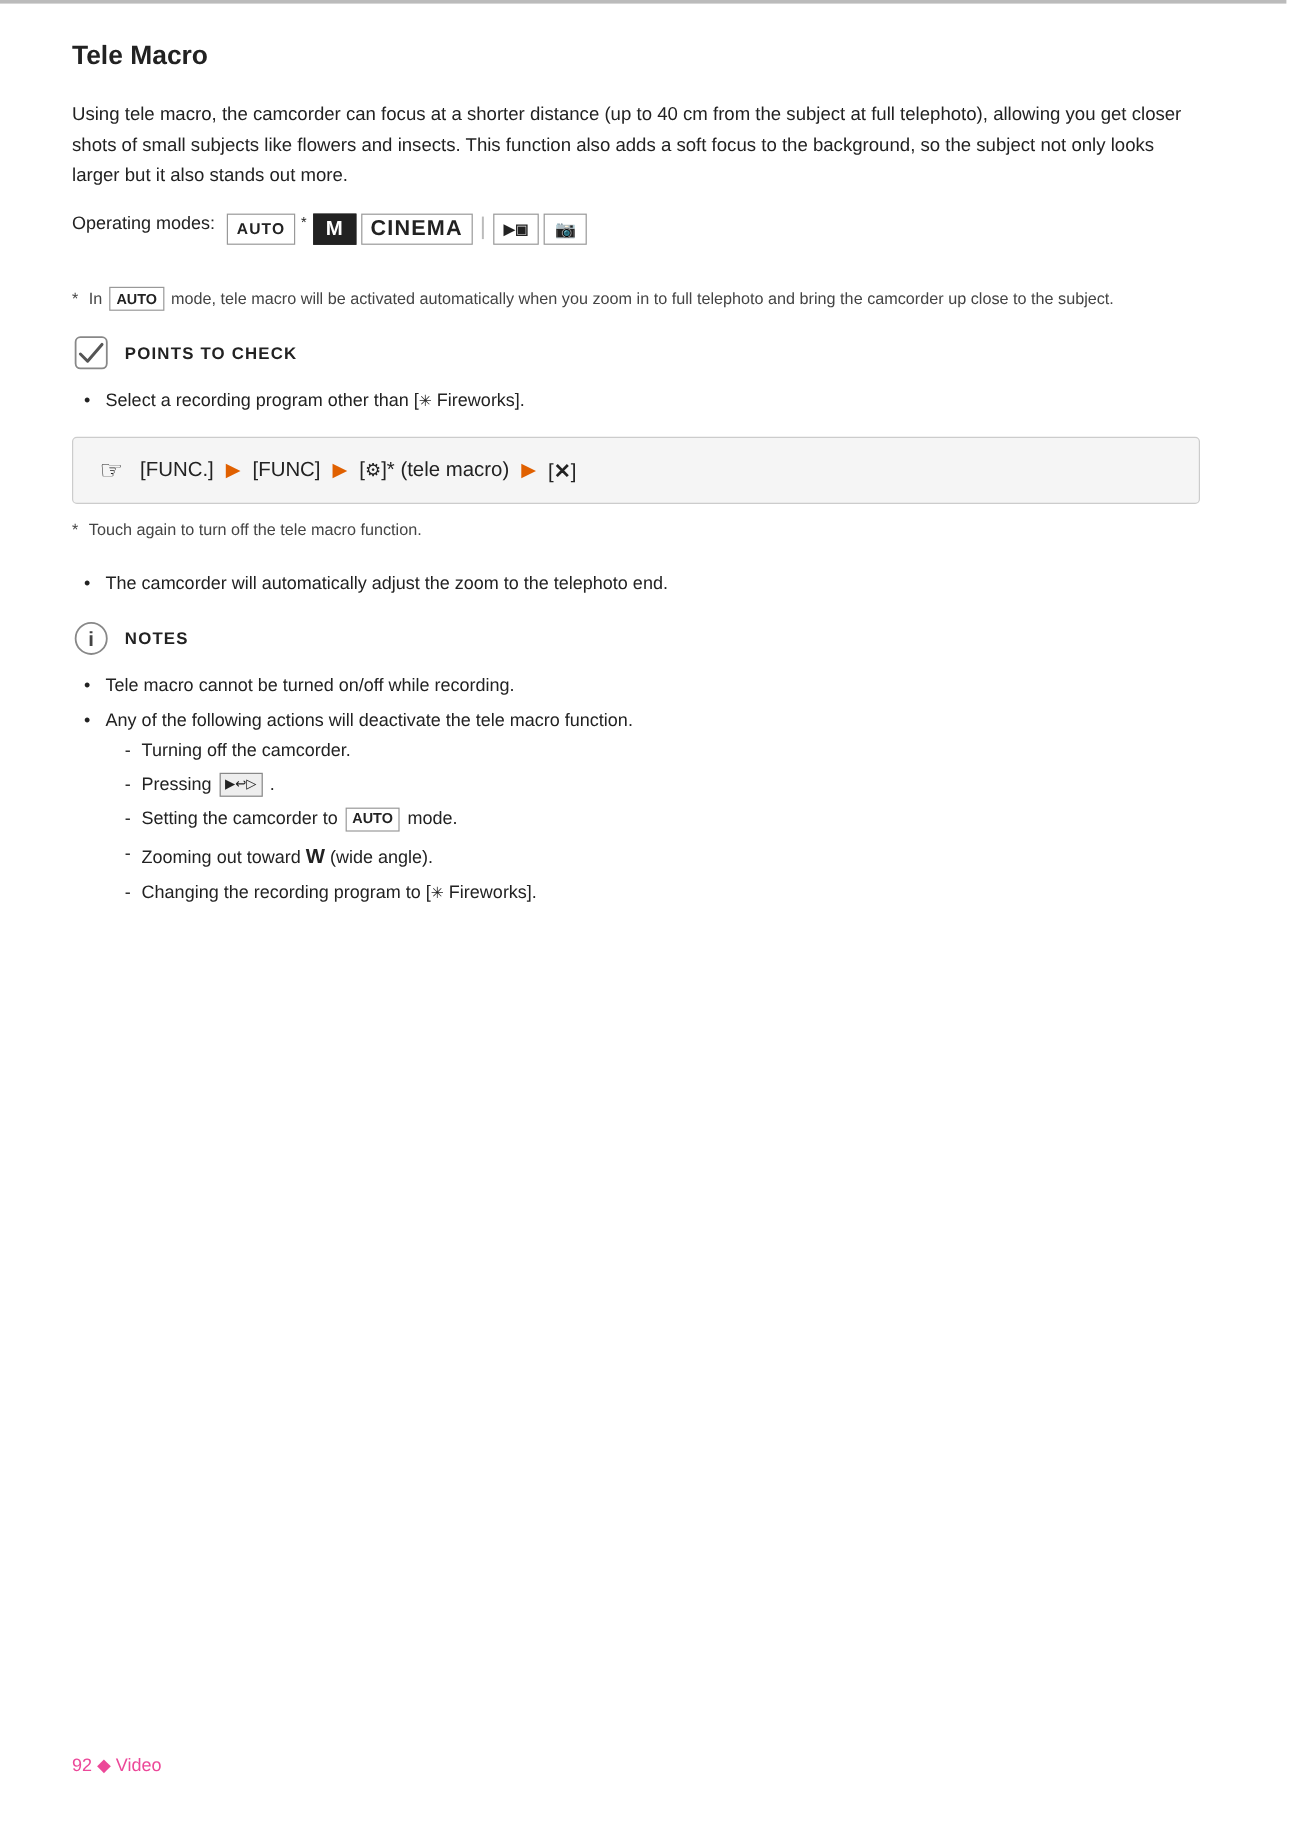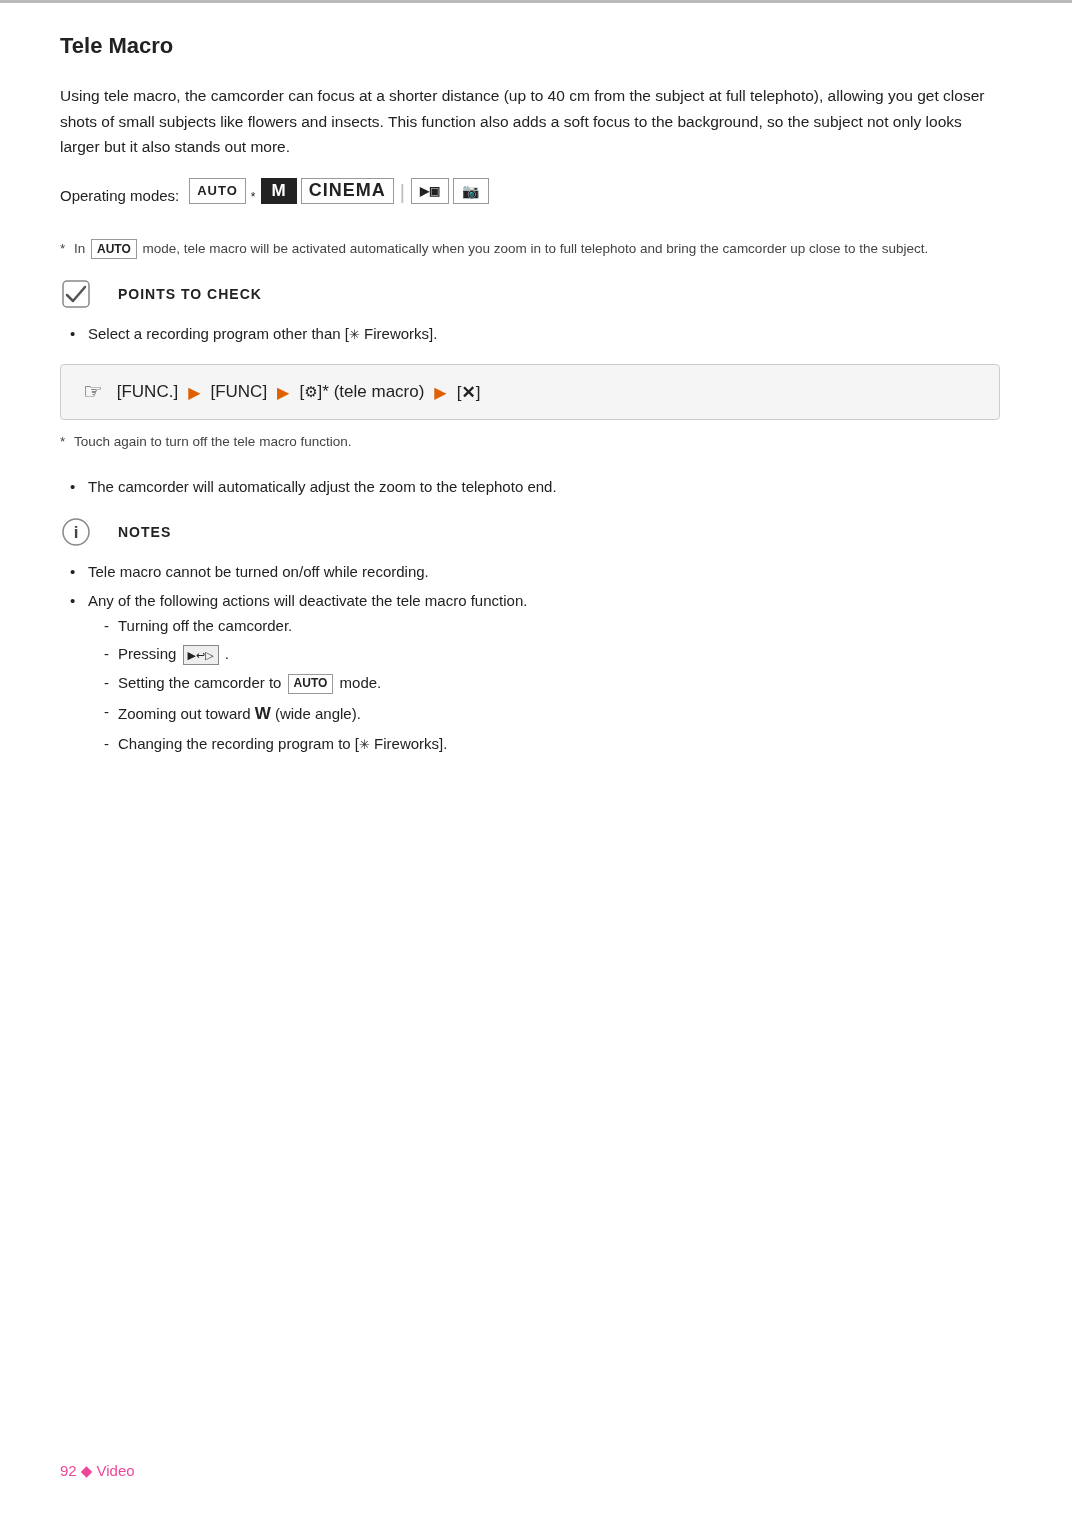--- a/index.html
+++ b/index.html
@@ -26,21 +26,21 @@
       margin-bottom: 18px;
       padding-bottom: 6px;
     }
     .intro-text {
       font-size: 15.5px;
       line-height: 1.65;
       margin-bottom: 18px;
     }
     .operating-modes-row {
       display: flex;
-      align-items: flex-end;
+      align-items: flex-start;
       margin-bottom: 16px;
       font-size: 15px;
       gap: 4px;
     }
     .mode-label {
       margin-right: 6px;
       font-size: 15px;
     }
     .badge {
       display: inline-flex;
@@ -95,21 +95,21 @@
     }
     .asterisk-note::before {
       content: '*';
       position: absolute;
       left: 0;
       top: 0;
     }
     .section-header {
       display: flex;
       align-items: center;
-      gap: 26px;
+      gap: 12px;
       margin-bottom: 12px;
       margin-top: 10px;
     }
     .section-icon {
       width: 32px;
       height: 32px;
       display: flex;
       align-items: center;
       justify-content: center;
     }

